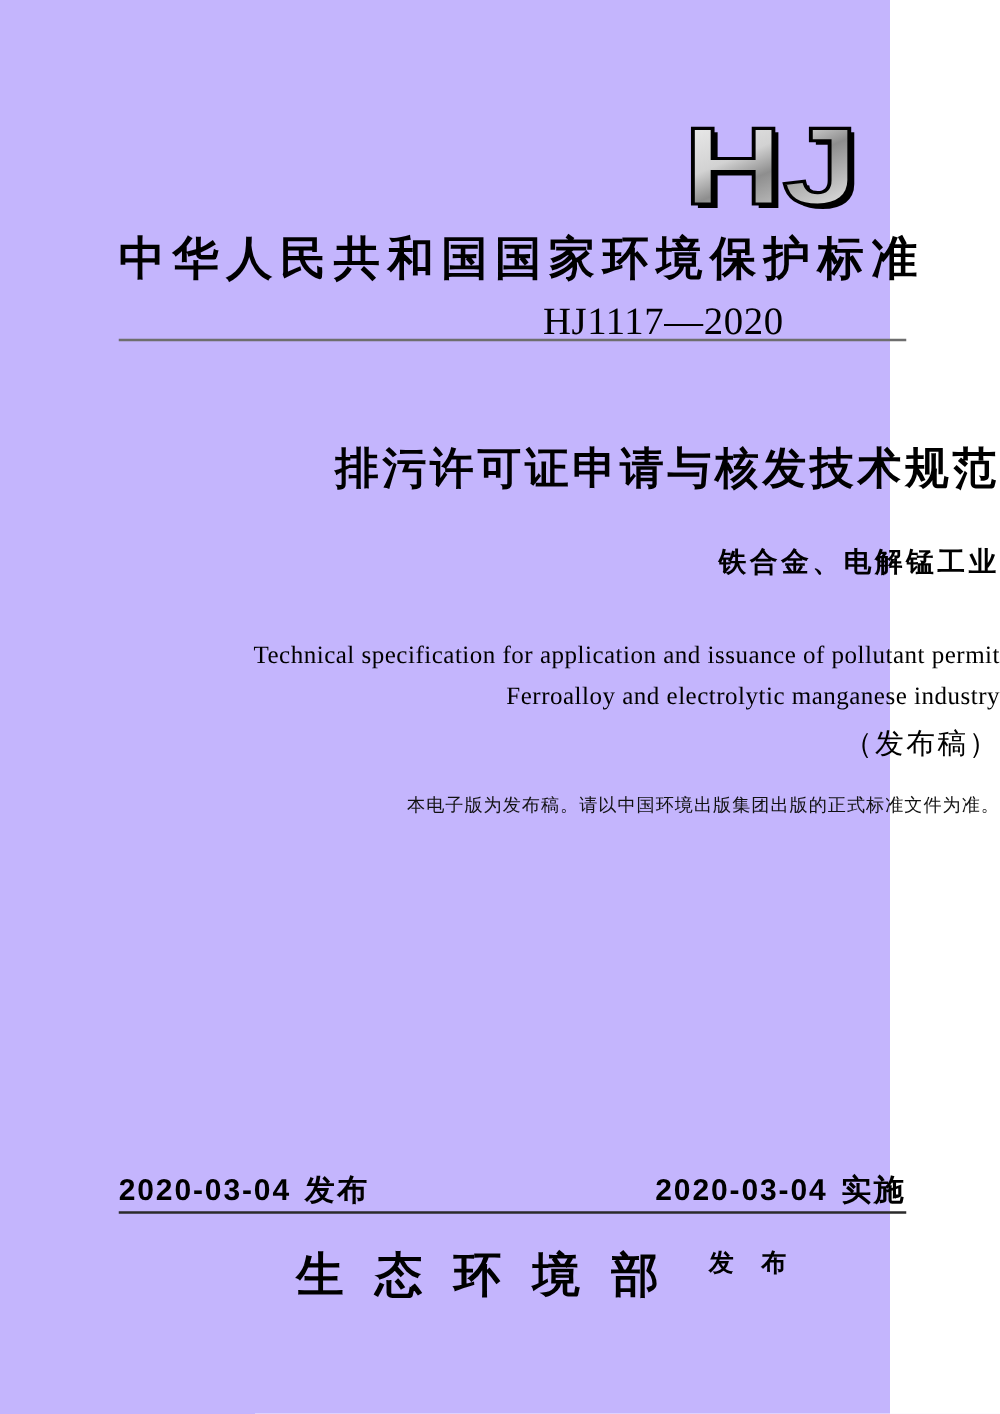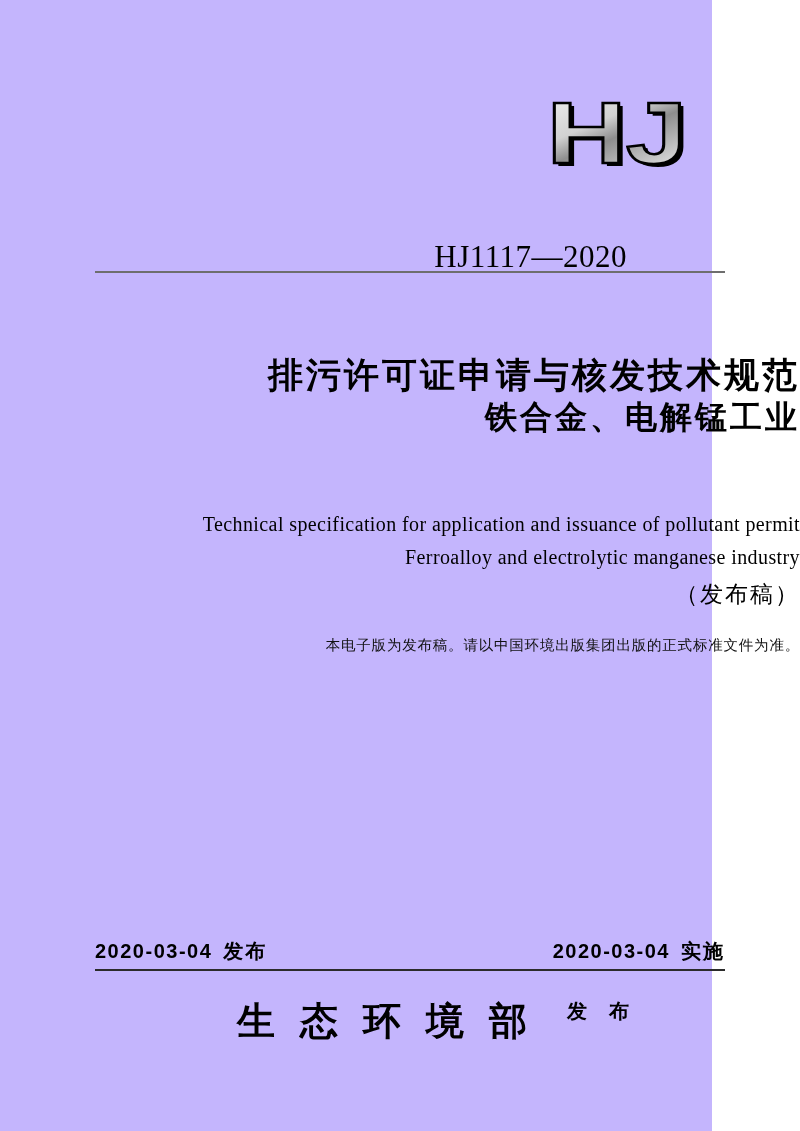--- a/index.html
+++ b/index.html
@@ -34,42 +34,42 @@
     font-family: "Liberation Serif", serif;
     letter-spacing: 0.5px;
   }
   .rule { left: 95px; width: 630px; height: 2px; }
   .rule-top { top: 271px; background: #6e6e6e; }
   .rule-bottom { top: 969px; background: #2b2b2b; }
 
   
   .centered { left: 0; width: 800px; text-align: right; }
   .title-zh1 { top: 357px; font-size: 35px; font-weight: bold; letter-spacing: 3px; }
-  .title-zh2 { top: 401px; font-size: 32px; font-weight: bold; letter-spacing: 3px; }
+  .title-zh2 { top: 439px; font-size: 22px; font-weight: bold; letter-spacing: 3px; }
   .title-en {
     font-family: "Liberation Serif", serif;
     font-size: 20px; letter-spacing: 0.4px;
   }
   .title-en1 { top: 514px; padding-left: 13px; }
   .title-en2 { top: 547px; }
   .draft {
     top: 583px; font-size: 23px; font-weight: normal;
     font-family: "Liberation Serif", serif; letter-spacing: 2px;
   }
   .note {
     top: 638px; font-size: 14.5px;
     font-family: "Liberation Serif", serif;
     letter-spacing: 0.8px; color: #111;
   }
 
   
   .date-row {
     left: 95px; top: 941px; width: 630px;
     display: flex; justify-content: space-between;
-    font-size: 20px; font-weight: bold;
+    font-size: 24px; font-weight: bold;
   }
   .date-block { display: flex; align-items: baseline; gap: 11px; }
   .date-num { letter-spacing: 1.5px; }
   .date-label { letter-spacing: 2px; }
 
   .publisher-name {
     left: 237px; top: 987px;
     font-size: 38px; font-weight: bold;
     letter-spacing: 25px;
     margin-top: 15px;
@@ -93,20 +93,21 @@
           <stop offset="0.45" stop-color="#d2d2d2"></stop>
           <stop offset="0.62" stop-color="#8e8e8e"></stop>
           <stop offset="1" stop-color="#dcdcdc"></stop>
         </linearGradient>
       </defs>
       <text x="5" y="74" font-family="Liberation Sans, sans-serif" font-size="88" font-weight="bold" fill="#000000" textLength="140" lengthAdjust="spacingAndGlyphs">HJ</text>
       <text x="1" y="71" font-family="Liberation Sans, sans-serif" font-size="88" font-weight="bold" fill="url(#bevelGrad)" stroke="#000000" stroke-width="2.5" textLength="140" lengthAdjust="spacingAndGlyphs">HJ</text>
     </svg>
   </div>
 
+  <div class="abs org-title">中华人民共和国国家环境保护标准</div>
   <div class="abs std-no">HJ1117—2020</div>
   <div class="abs rule rule-top"></div>
 
   <div class="abs centered title-zh1">排污许可证申请与核发技术规范</div>
   <div class="abs centered title-zh2">铁合金、电解锰工业</div>
   <div class="abs centered title-en title-en1">Technical specification for application and issuance of pollutant permit</div>
   <div class="abs centered title-en title-en2">Ferroalloy and electrolytic manganese industry</div>
   <div class="abs centered draft">（发布稿）</div>
   <div class="abs centered note">本电子版为发布稿。请以中国环境出版集团出版的正式标准文件为准。</div>
 

